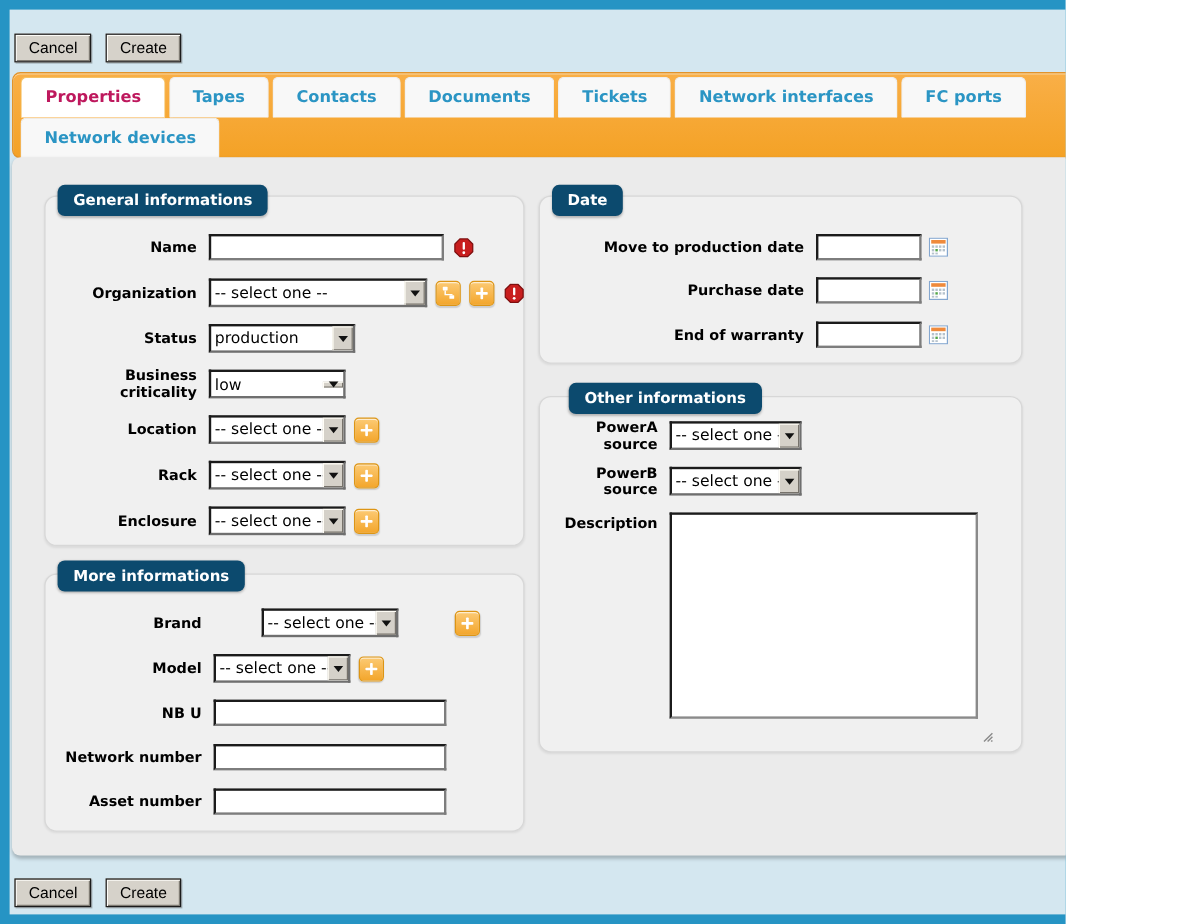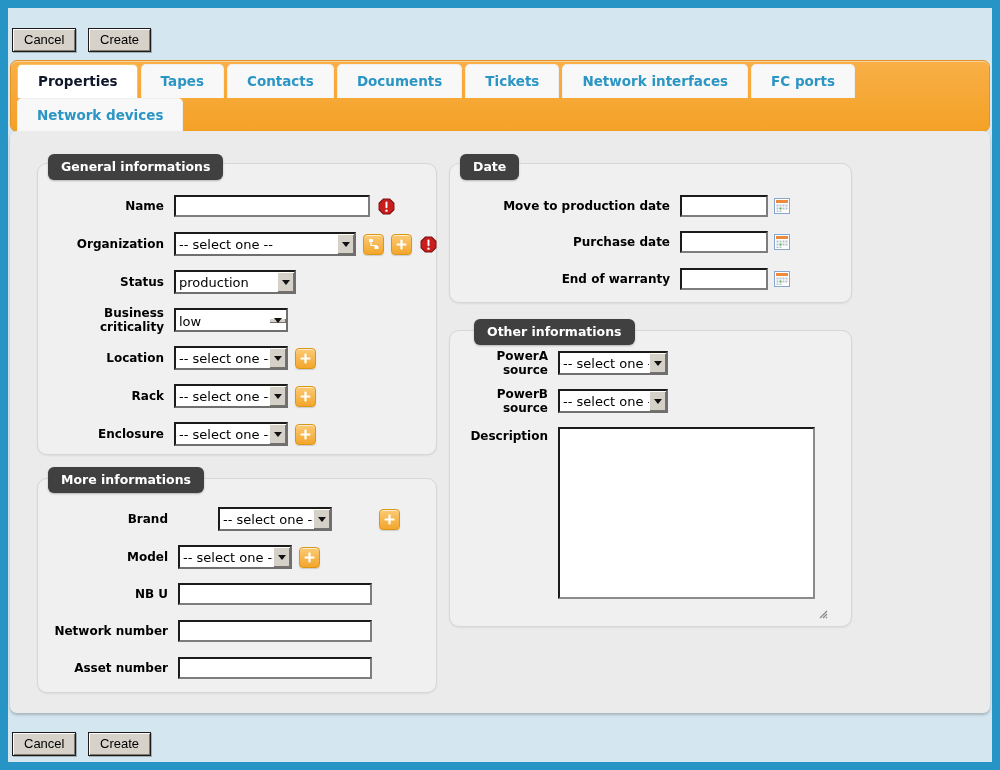--- a/index.html
+++ b/index.html
@@ -1,42 +1,42 @@
 <!DOCTYPE html>
 <html><head>
 <meta charset="utf-8">
 <style>
   * { margin:0; padding:0; box-sizing:border-box; }
   body { width:1000px; height:770px; font-family:"DejaVu Sans",sans-serif; }
-  .page { position:relative; width:1000px; height:770px; background:#2694c4; overflow:hidden; }
+  .page { position:relative; width:888px; height:770px; background:#2694c4; overflow:hidden; }
   .inner-bg { position:absolute; left:8px; top:8px; width:984px; height:754px; background:#d4e7f0; }
 
   
   .wbtn { position:absolute; background:#d6d2ca; border:1px solid #1c1c1c;
           box-shadow: inset 1px 1px 0 #fdfcf8, inset -1px -1px 0 #7e7a72, 1px 1px 0 rgba(0,0,0,.25);
           padding:3px 11px 4px; font:13px "Liberation Sans",sans-serif; color:#000; cursor:pointer; }
 
   
   .tabbar { position:absolute; left:10px; top:60px; width:980px; height:72px;
             background:linear-gradient(#f9af47,#f4a226); border:1px solid #e2932a; border-radius:7px;
             padding:3px 5px 0; display:flex; flex-wrap:wrap; align-content:flex-start;
             box-shadow: inset 0 1px 0 rgba(255,255,255,.45); }
   .tab { height:34px; line-height:33px; margin:0 2px 0 1px; padding:0 19px; background:#f8f8f8;
          border:1px solid #eee; border-bottom:none; border-radius:5px 5px 0 0; color:#2b95c4;
          font-weight:bold; font-size:13.5px; cursor:pointer; white-space:nowrap; }
-  .tab.active { background:#fff; color:#0f172a; border:1px solid #f5c266; border-bottom:none;padding-left:20px; }
+  .tab.active { background:#fff; color:#be185d; border:1px solid #f5c266; border-bottom:none;padding-left:20px; }
   .tab-break { flex-basis:100%; height:0; }
 
   
   .panel { position:absolute; left:10px; top:131px; width:980px; height:582px; background:#ebebeb;
            border-radius:7px; box-shadow:0 2px 3px rgba(0,0,0,.22); }
 
   .fieldset { position:absolute; background:#f0f0f0; border:1px solid #d7d7d7; border-radius:10px;
               box-shadow:0 1px 2px rgba(0,0,0,.07); }
-  .badge { position:absolute; top:-12px; left:10px; background:#404040; color:#fff;
+  .badge { position:absolute; top:-12px; left:10px; background:#0c4a6e; color:#fff;
            font-weight:bold; font-size:12.5px; padding:5px 13px 6px; border-radius:6px;
            box-shadow:0 1px 2px rgba(0,0,0,.25); white-space:nowrap; }
 
   .frow { position:absolute; left:8px; display:flex; align-items:center; height:24px; }
   .frow.top-align { align-items:flex-start; }
   .flabel { text-align:right; font-weight:bold; font-size:12px; color:#000; margin-right:10px; flex:none; }
   .lw118 { width:118px; } .lw122 { width:122px; } .lw212 { width:212px; } .lw90 { width:90px; }
 
   .tinput { height:22px; border:2px solid; border-color:#1b1b1b #7d7d7d #7d7d7d #1b1b1b;
             background:#fff; font:13px "DejaVu Sans",sans-serif; padding:0 3px; }

